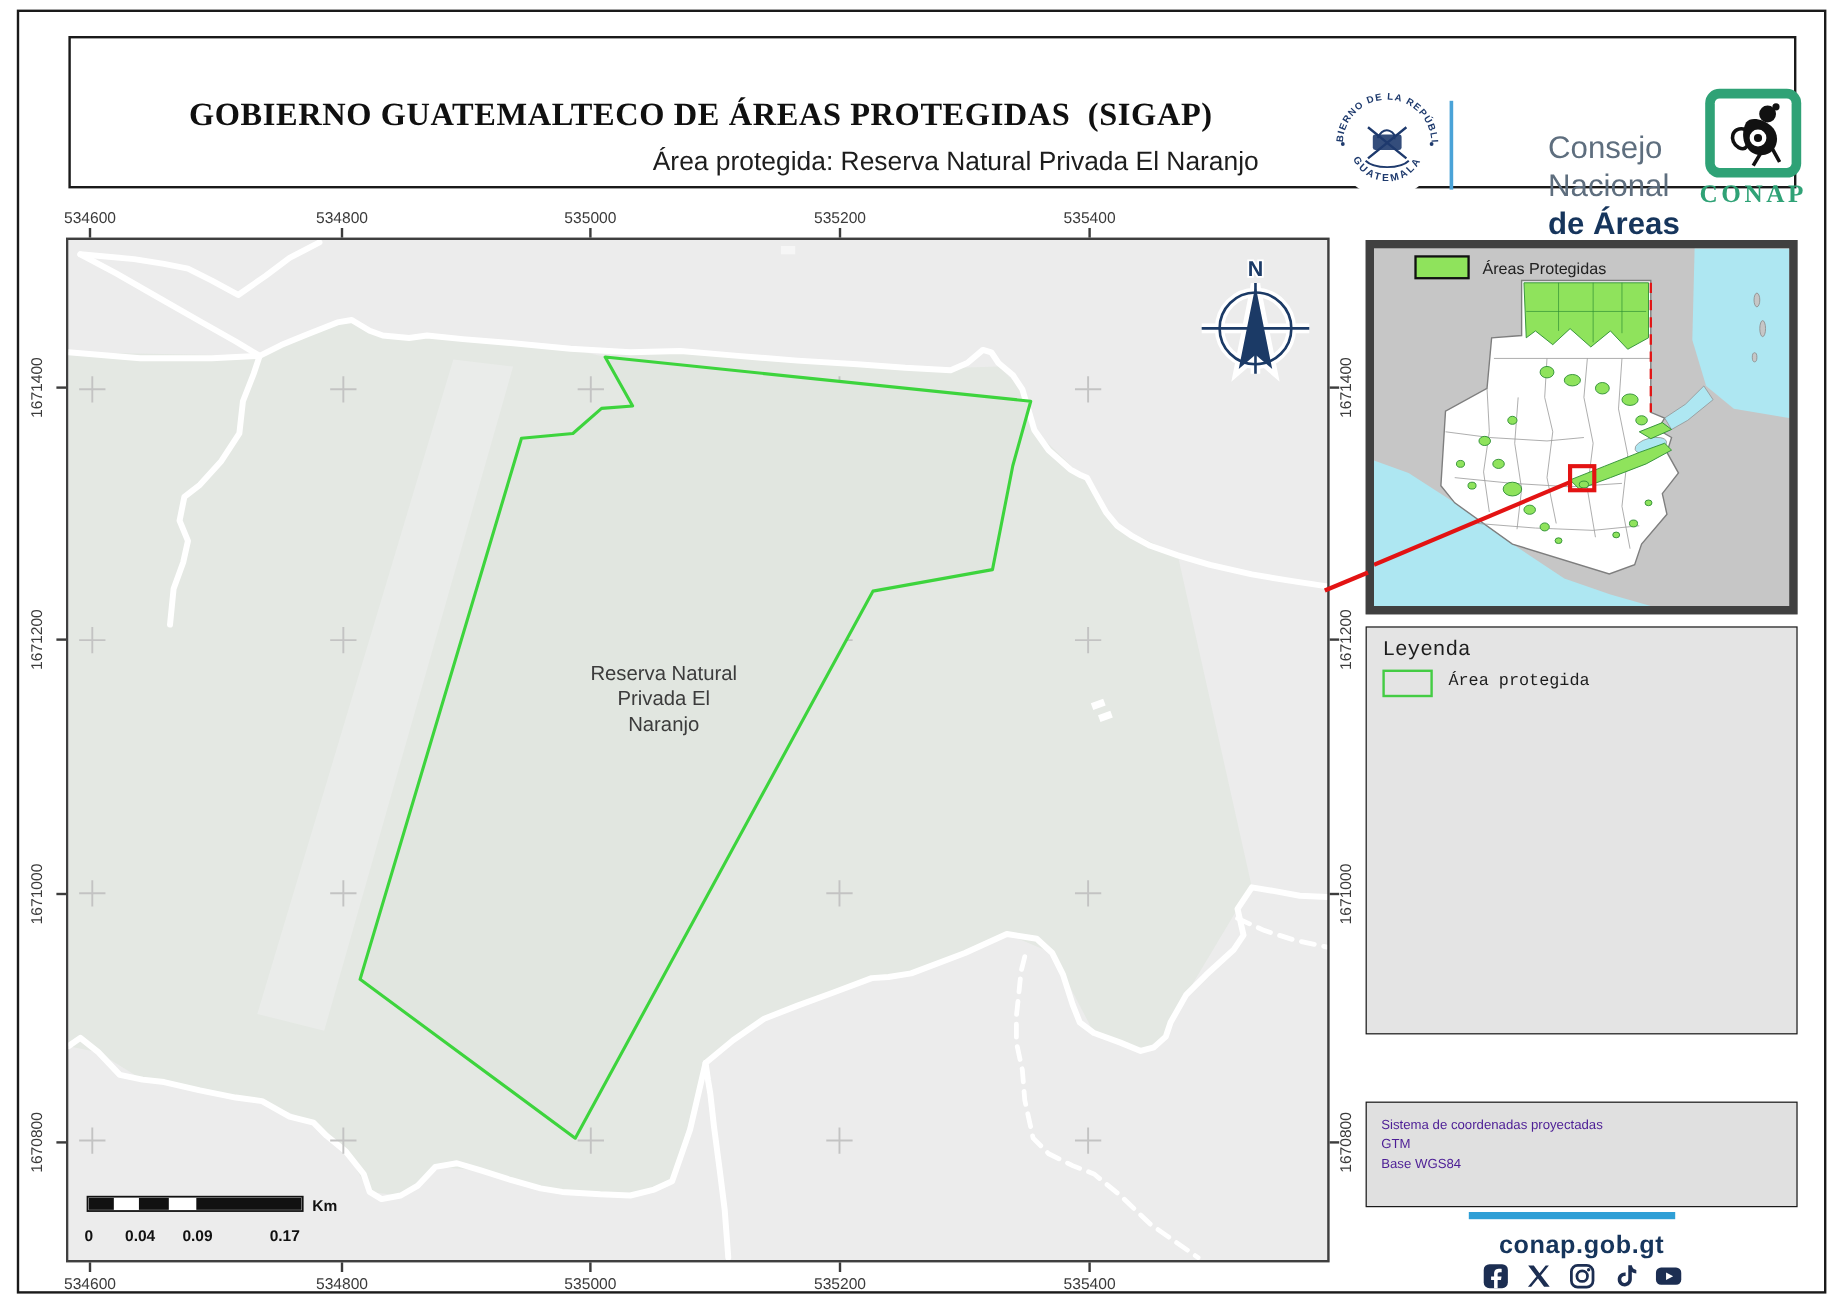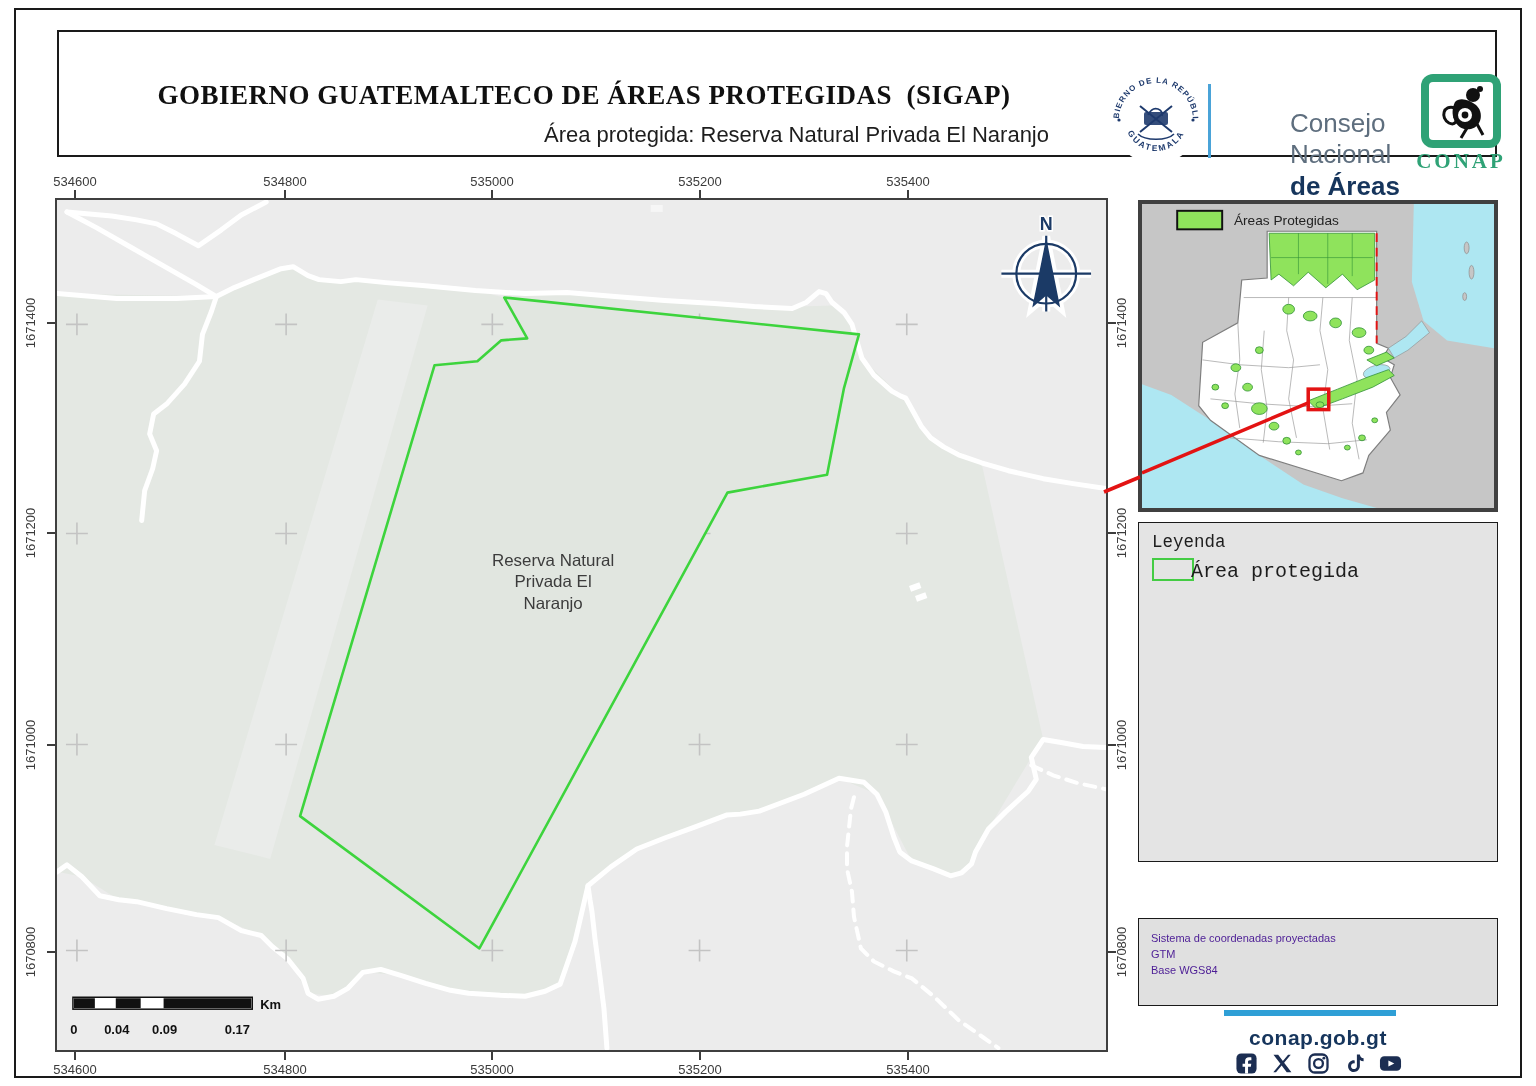--- a/index.html
+++ b/index.html
@@ -27,28 +27,28 @@
                border:2px solid #3f3f3f; background:#ececec; overflow:hidden; }
   .map-frame svg { display:block; width:100%; height:100%; }
 
   .axis-label { position:absolute; width:80px; height:16px; text-align:center;
                 font-size:13px; color:#3b3b3b; }
   .axis-label.rot { transform:rotate(-90deg); }
   .tick { position:absolute; background:#3c3c3c; }
 
   
   .inset-box { position:absolute; left:1138px; top:200px; width:360px; height:312px;
-               border:4px solid #404040; background:#c6c6c6; }
+               border:7px solid #404040; background:#c6c6c6; }
   .inset-box svg { display:block; width:100%; height:100%; }
   .legend-box { position:absolute; left:1138px; top:522px; width:360px; height:340px;
                 border:1.5px solid #1a1a1a; background:#e4e4e4;font-family:Liberation Mono, monospace; }
   .legend-title { position:absolute; left:13px; top:9px; font-size:17.5px; color:#1d1d1d; }
   .legend-swatch { position:absolute; left:13px; top:35px; width:42px; height:23px;
                    border:2px solid #44cc44; background:transparent; }
-  .legend-item-label { position:absolute; left:52px; top:37px; font-size:20px; color:#1d1d1d; }
+  .legend-item-label { position:absolute; left:68px; top:37px; font-size:14px; color:#1d1d1d; }
   .info-box { position:absolute; left:1138px; top:918px; width:360px; height:88px;
               border:1.5px solid #1a1a1a; background:#e0e0e0; padding:11px 12px; }
   .info-box div { font-size:11px; color:#4c1d95; line-height:16px; }
   .blue-bar { position:absolute; left:1224px; top:1010px; width:172px; height:6px; background:#2f9fd6; }
   .website { position:absolute; left:1138px; top:1026px; width:360px; text-align:center;
              font-size:21px; font-weight:bold; color:#16355c; letter-spacing:.5px; }
   .social-row { position:absolute; left:1138px; top:1051px; width:360px; height:24px;
                 display:flex; justify-content:center; align-items:center; gap:13px; }
   .social-row svg { width:23px; height:23px; }
 

